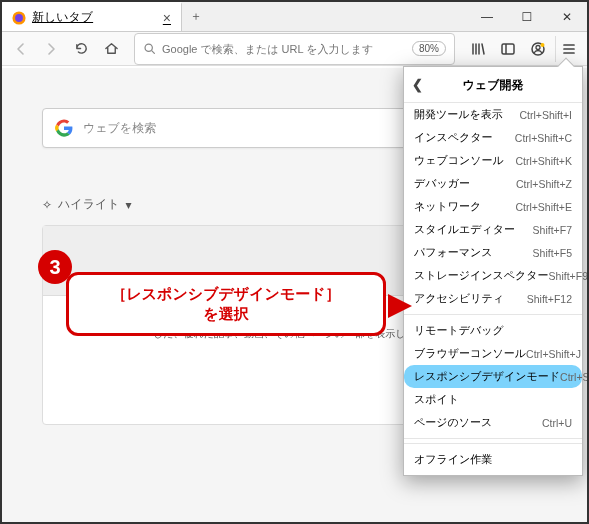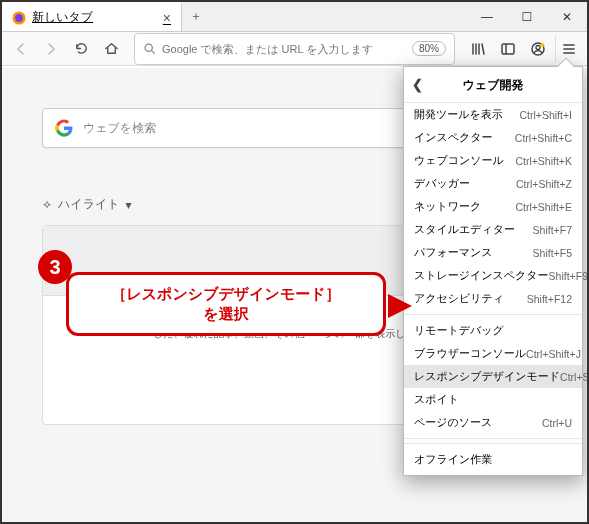--- a/index.html
+++ b/index.html
@@ -75,21 +75,21 @@
   .menu .mheader {
     text-align:center; font-weight:bold; padding:10px 0 8px; font-size:12px;
     position:relative; border-bottom:1px solid #e5e5e5;
   }
   .menu .mback { position:absolute; left:8px; top:10px; color:#444; font-size:13px; }
   .menu .mitem {
     display:flex; align-items:center; justify-content:space-between;
     padding: 4px 10px; font-size:11px; white-space:nowrap; cursor:default;
   }
   .menu .mitem .sc { color:#666; font-size:10.5px; }
-  .menu .mitem.highlight { background:#e5e5e5; }
+  .menu .mitem.highlight { background:#7dd3fc;border-radius:10px; }
   .menu .divider { height:1px; background:#e5e5e5; margin:4px 0; }
   
   .annot-bubble {
     position:absolute; left:64px; top:270px; width:320px; height:64px;
     border:3px solid #d50000; border-radius:12px; background:#fff;
     display:flex; align-items:center; justify-content:center; text-align:center;
     font-size:15px; color:#d50000; font-weight:bold; z-index:60; line-height:1.35;
   }
   .annot-tri {
     position:absolute; left:386px; top:292px; z-index:60;

